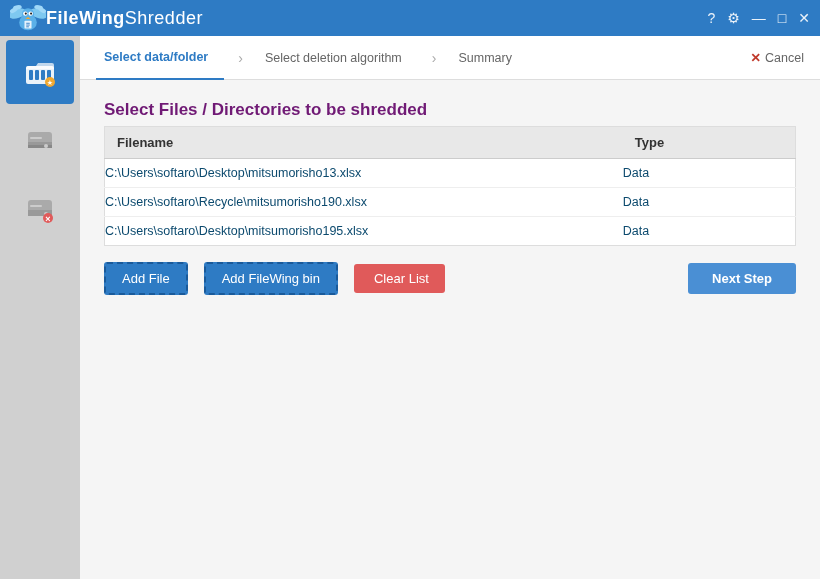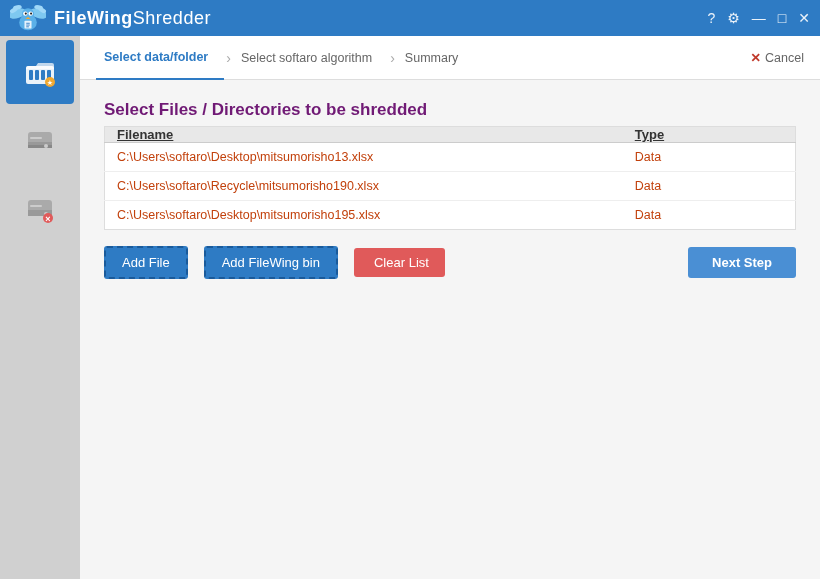--- a/index.html
+++ b/index.html
@@ -20,21 +20,20 @@
       height: 36px;
       display: flex;
       align-items: center;
       justify-content: space-between;
       padding: 0 10px;
       flex-shrink: 0;
     }
     .title-bar-left {
       display: flex;
       align-items: center;
-      gap: 8px;
     }
     .logo-bird {
       width: 36px;
       height: 30px;
       position: relative;
     }
     .app-title {
       color: white;
       font-size: 18px;
       font-weight: 300;
@@ -103,21 +102,21 @@
       display: flex;
       align-items: center;
       padding: 0 16px;
       height: 44px;
       flex-shrink: 0;
     }
     .wizard-steps {
       display: flex;
       align-items: center;
       flex: 1;
-      gap: 0;
+      gap: 12px;
       text-align: center;
     }
     .wizard-step {
       display: flex;
       align-items: center;
       padding: 0 16px 0 8px;
       height: 44px;
       font-size: 12.5px;
       color: #666;
       position: relative;
@@ -165,31 +164,30 @@
       width: 100%;
       border-collapse: collapse;
       background: white;
       border: 1px solid #ddd;
     }
     .file-table thead tr {
       background: #e8e8e8;
     }
     .file-table th {
       text-align: left;
-      padding: 0 12px;
+      padding: 8px 12px;
       font-weight: 600;
       font-size: 13px;
       color: #333;
       border-bottom: 1px solid #ccc;
-      text-decoration: underline;
     }
     .file-table td {
-      padding: 7px 12px;
+      padding: 7px 0;
       font-size: 12.5px;
-      color: #c2410c;
+      color: #0c4a6e;
       border-bottom: 1px solid #eee;
     }
     .file-table tbody tr:last-child td {
       border-bottom: none;
     }
     .col-filename { width: 75%; }
     .col-type { width: 25%; }
 
     
     .action-row {
@@ -324,21 +322,21 @@
 
   <div class="content-area">
 
     <div class="wizard-bar">
       <div class="wizard-steps">
         <div class="wizard-step active">
           <span>Select data/folder</span>
         </div>
         <span class="wizard-step-separator">›</span>
         <div class="wizard-step">
-          <span>Select softaro algorithm</span>
+          <span>Select deletion algorithm</span>
         </div>
         <span class="wizard-step-separator">›</span>
         <div class="wizard-step">
           <span>Summary</span>
         </div>
       </div>
       <div class="wizard-cancel">
         <span class="cancel-x">✕</span>
         <span>Cancel</span>
       </div>

